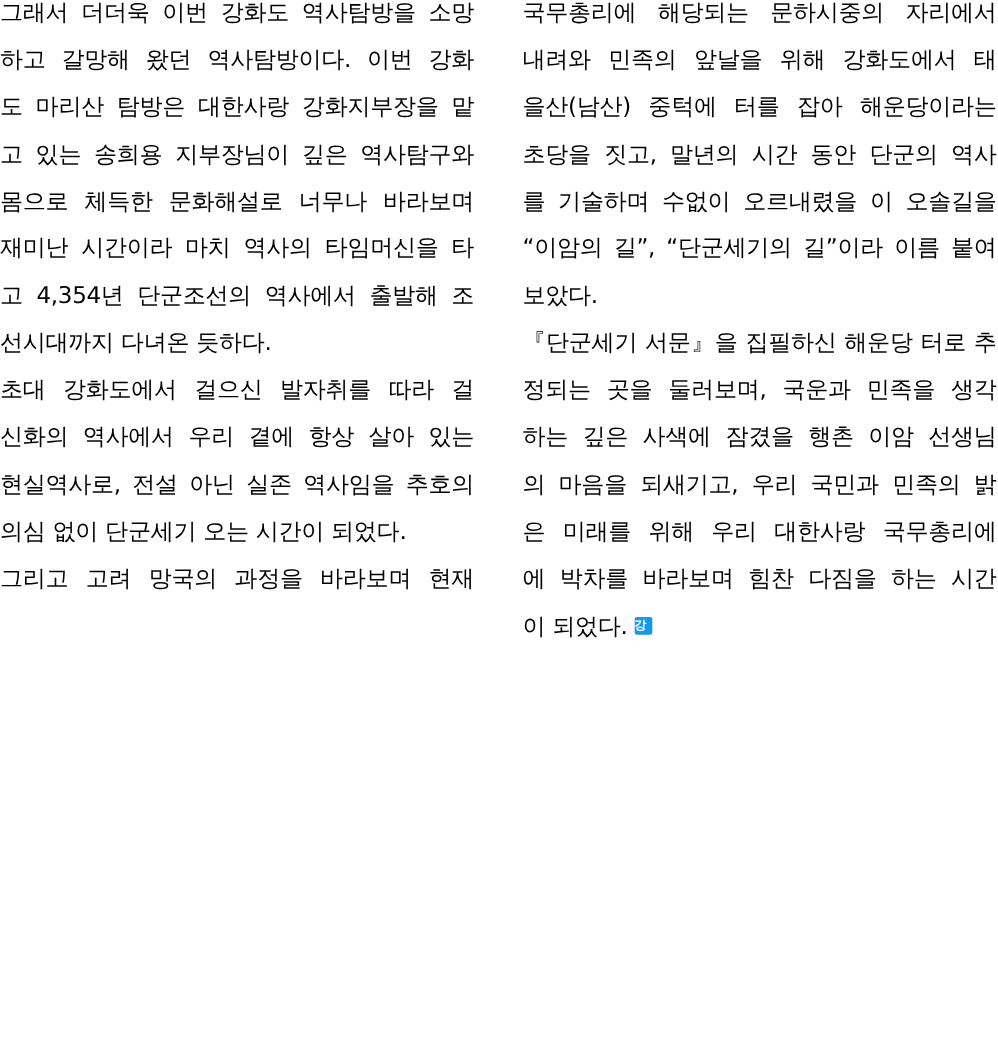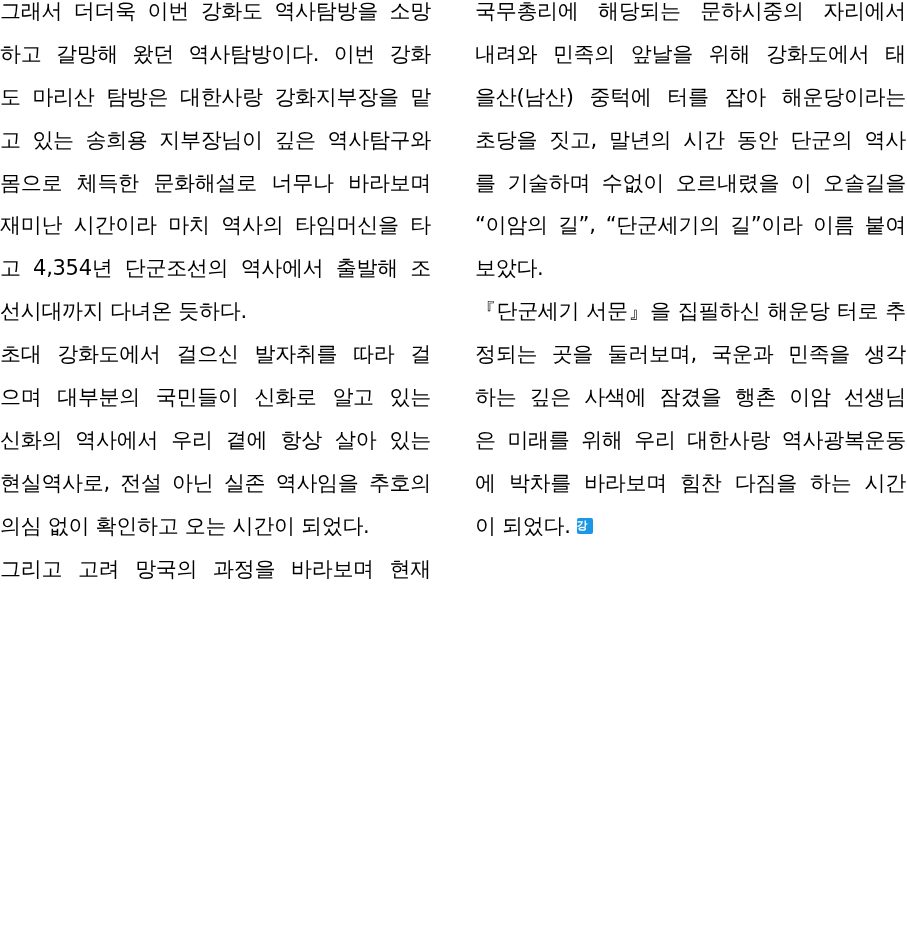--- a/index.html
+++ b/index.html
@@ -71,45 +71,45 @@
       <div class="line">하고 갈망해 왔던 역사탐방이다. 이번 강화</div>
       <div class="line">도 마리산 탐방은 대한사랑 강화지부장을 맡</div>
       <div class="line">고 있는 송희용 지부장님이 깊은 역사탐구와</div>
       <div class="line">몸으로 체득한 문화해설로 너무나 바라보며</div>
       <div class="line">재미난 시간이라 마치 역사의 타임머신을 타</div>
       <div class="line">고 4,354년 단군조선의 역사에서 출발해 조</div>
       <div class="line last">선시대까지 다녀온 듯하다.</div>
     </div>
     <div class="para">
       <div class="line">초대 강화도에서 걸으신 발자취를 따라 걸</div>
-      <div class="line">으며 대부분의 국민들이 신화로 알고 있는</div>
       <div class="line">신화의 역사에서 우리 곁에 항상 살아 있는</div>
       <div class="line">현실역사로, 전설 아닌 실존 역사임을 추호의</div>
-      <div class="line last">의심 없이 확인하고 오는 시간이 되었다.</div>
+      <div class="line last">의심 없이 단군세기 오는 시간이 되었다.</div>
     </div>
     <div class="para">
       <div class="line">그리고 고려 망국의 과정을 바라보며 현재</div>
     </div>
   </div>
 
   <div class="col right">
     <div class="para">
       <div class="line">국무총리에 해당되는 문하시중의 자리에서</div>
       <div class="line">내려와 민족의 앞날을 위해 강화도에서 태</div>
       <div class="line">을산(남산) 중턱에 터를 잡아 해운당이라는</div>
       <div class="line">초당을 짓고, 말년의 시간 동안 단군의 역사</div>
       <div class="line">를 기술하며 수없이 오르내렸을 이 오솔길을</div>
       <div class="line">“이암의 길”, “단군세기의 길”이라 이름 붙여</div>
       <div class="line last">보았다.</div>
     </div>
     <div class="para">
       <div class="line">『단군세기 서문』을 집필하신 해운당 터로 추</div>
       <div class="line">정되는 곳을 둘러보며, 국운과 민족을 생각</div>
       <div class="line">하는 깊은 사색에 잠겼을 행촌 이암 선생님</div>
-      <div class="line">은 미래를 위해 우리 대한사랑 역사광복운동</div>
+      <div class="line">의 마음을 되새기고, 우리 국민과 민족의 밝</div>
+      <div class="line">은 미래를 위해 우리 대한사랑 국무총리에</div>
       <div class="line">에 박차를 바라보며 힘찬 다짐을 하는 시간</div>
       <div class="line last">
         <span>이 되었다.</span><span class="end-mark">강</span>
       </div>
     </div>
   </div>
 
 </div>
 
 </body></html>

